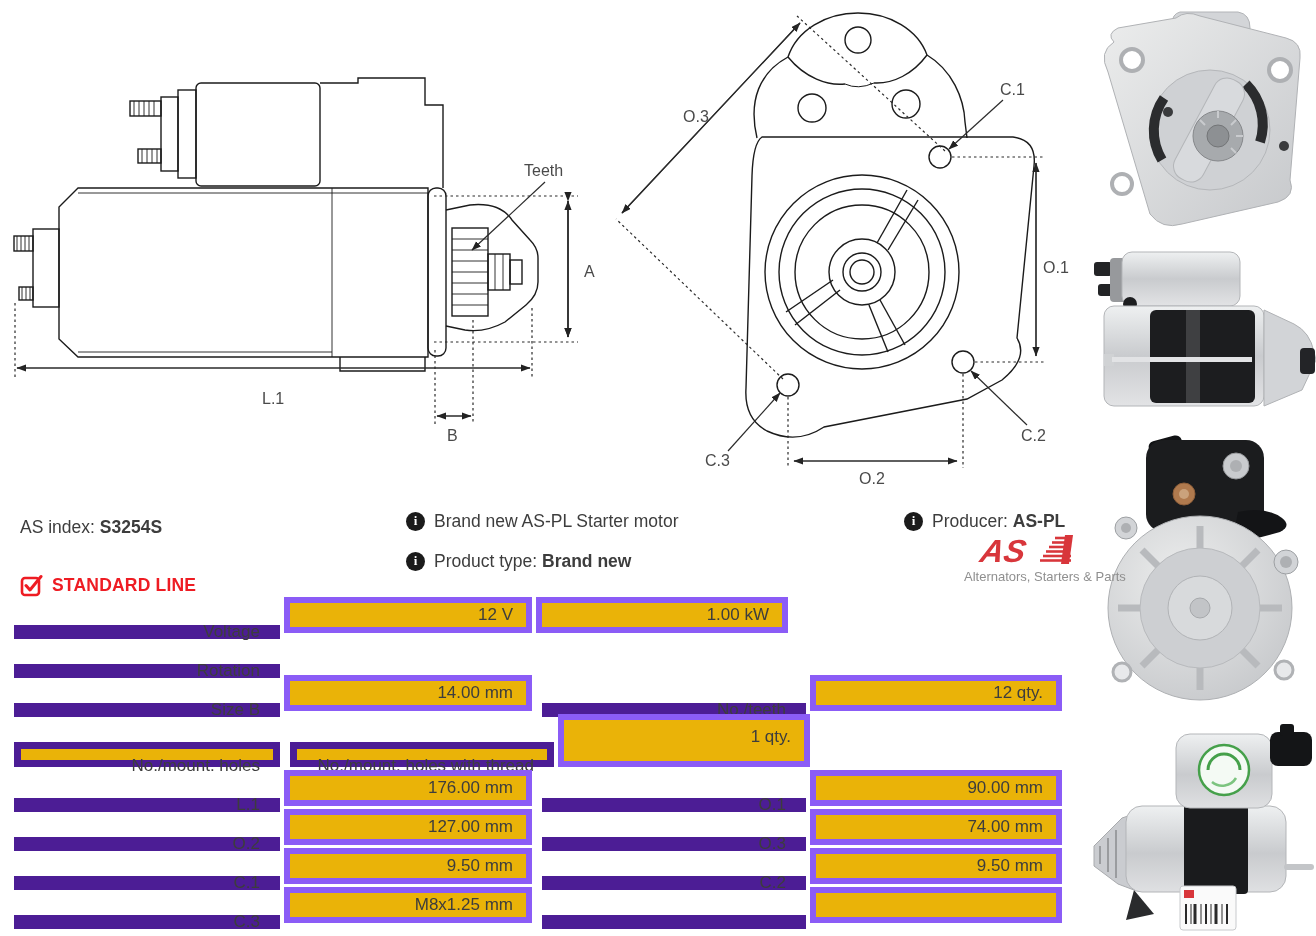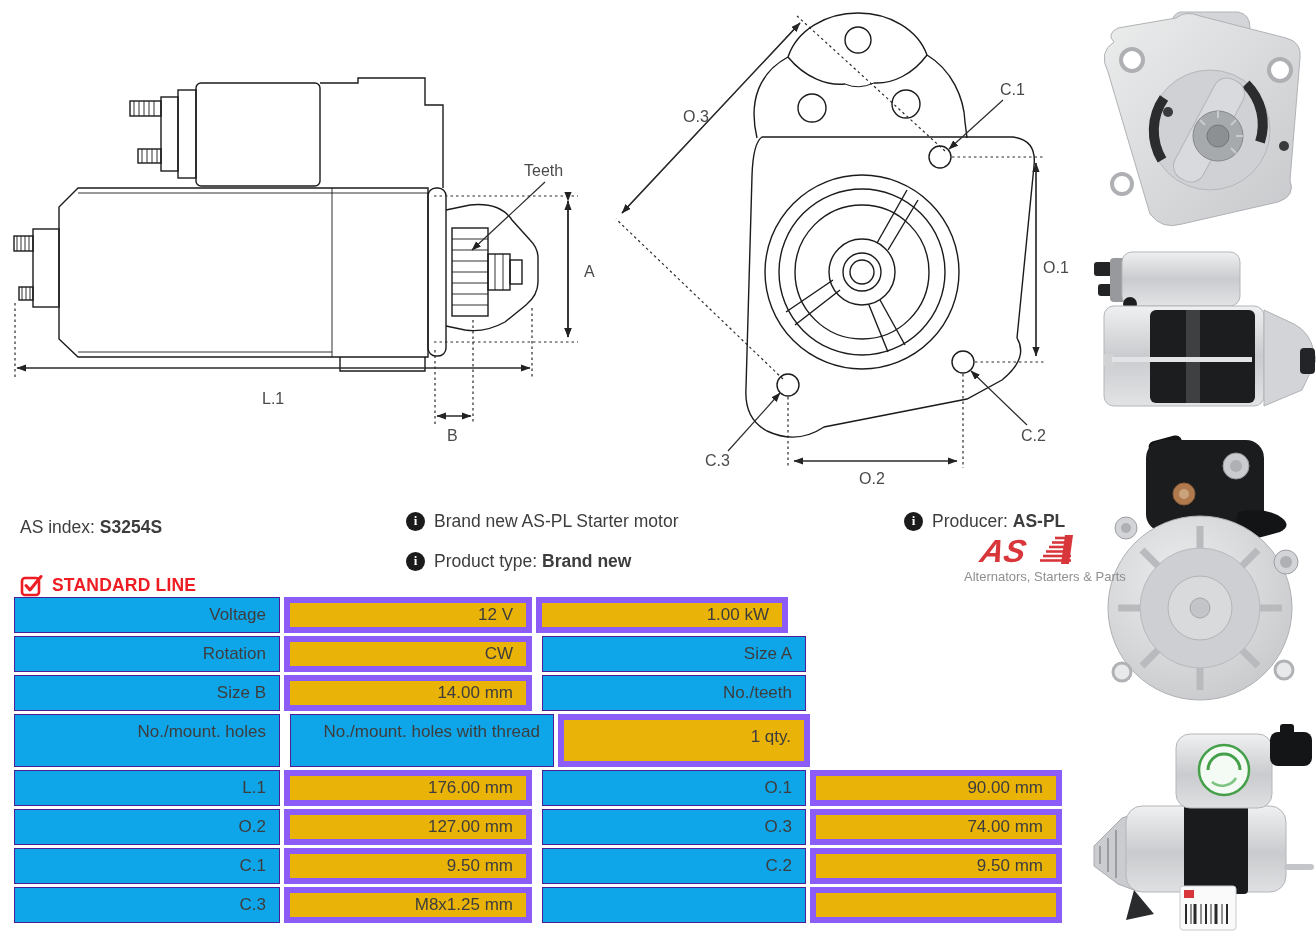--- a/index.html
+++ b/index.html
@@ -27,21 +27,21 @@
              font-size:13px;font-weight:bold;font-family:"Liberation Serif",serif;flex:0 0 auto;}
   .brand-logo{position:absolute;left:964px;top:533px;width:118px;text-align:center;}
   .brand-logo .sub{font-size:13px;color:#8f8f8f;margin-top:-2px;white-space:nowrap;}
 
   
   .spec-table{position:absolute;left:14px;top:597px;display:flex;flex-direction:column;gap:3px;}
   .spec-row{display:flex;gap:4px;height:36px;}
   .spec-row.tall{height:53px;}
   .cell{box-sizing:border-box;display:flex;align-items:center;justify-content:flex-end;
         padding:0 13px 0 8px;font-size:17px;color:#3d3d3d;text-align:right;line-height:20px;}
-  .cell.lab{background:#0ea5e9;border:1px solid #4c1d95;width:266px;}
+  .cell.lab{background:#eab308;border:7px solid #4c1d95;width:266px;margin-top:28px;}
   .cell.val{background:#eab308;border:6px solid #8b5cf6;width:248px;}
   .cell.lab2{width:264px;margin-left:6px;}
   .cell.val2{width:252px;}
   .spec-row.tall .cell{align-items:flex-start;padding-top:7px;}
 </style>
 </head>
 <body>
 
 <div class="page">
 
@@ -384,27 +384,26 @@
   </div>
 
   <div class="spec-table">
     <div class="spec-row">
       <div class="cell lab">Voltage</div>
       <div class="cell val">12 V</div>
       <div class="cell val val2">1.00 kW</div>
     </div>
     <div class="spec-row">
       <div class="cell lab">Rotation</div>
-      <div class="cell val">CW</div>
-      <div class="cell lab lab2">Size A</div>
     </div>
     <div class="spec-row">
       <div class="cell lab">Size B</div>
       <div class="cell val">14.00 mm</div>
       <div class="cell lab lab2">No./teeth</div>
+      <div class="cell val val2">12 qty.</div>
     </div>
     <div class="spec-row tall">
       <div class="cell lab">No./mount. holes</div>
       <div class="cell lab lab2">No./mount. holes with thread</div>
       <div class="cell val val2">1 qty.</div>
     </div>
     <div class="spec-row">
       <div class="cell lab">L.1</div>
       <div class="cell val">176.00 mm</div>
       <div class="cell lab lab2">O.1</div>

